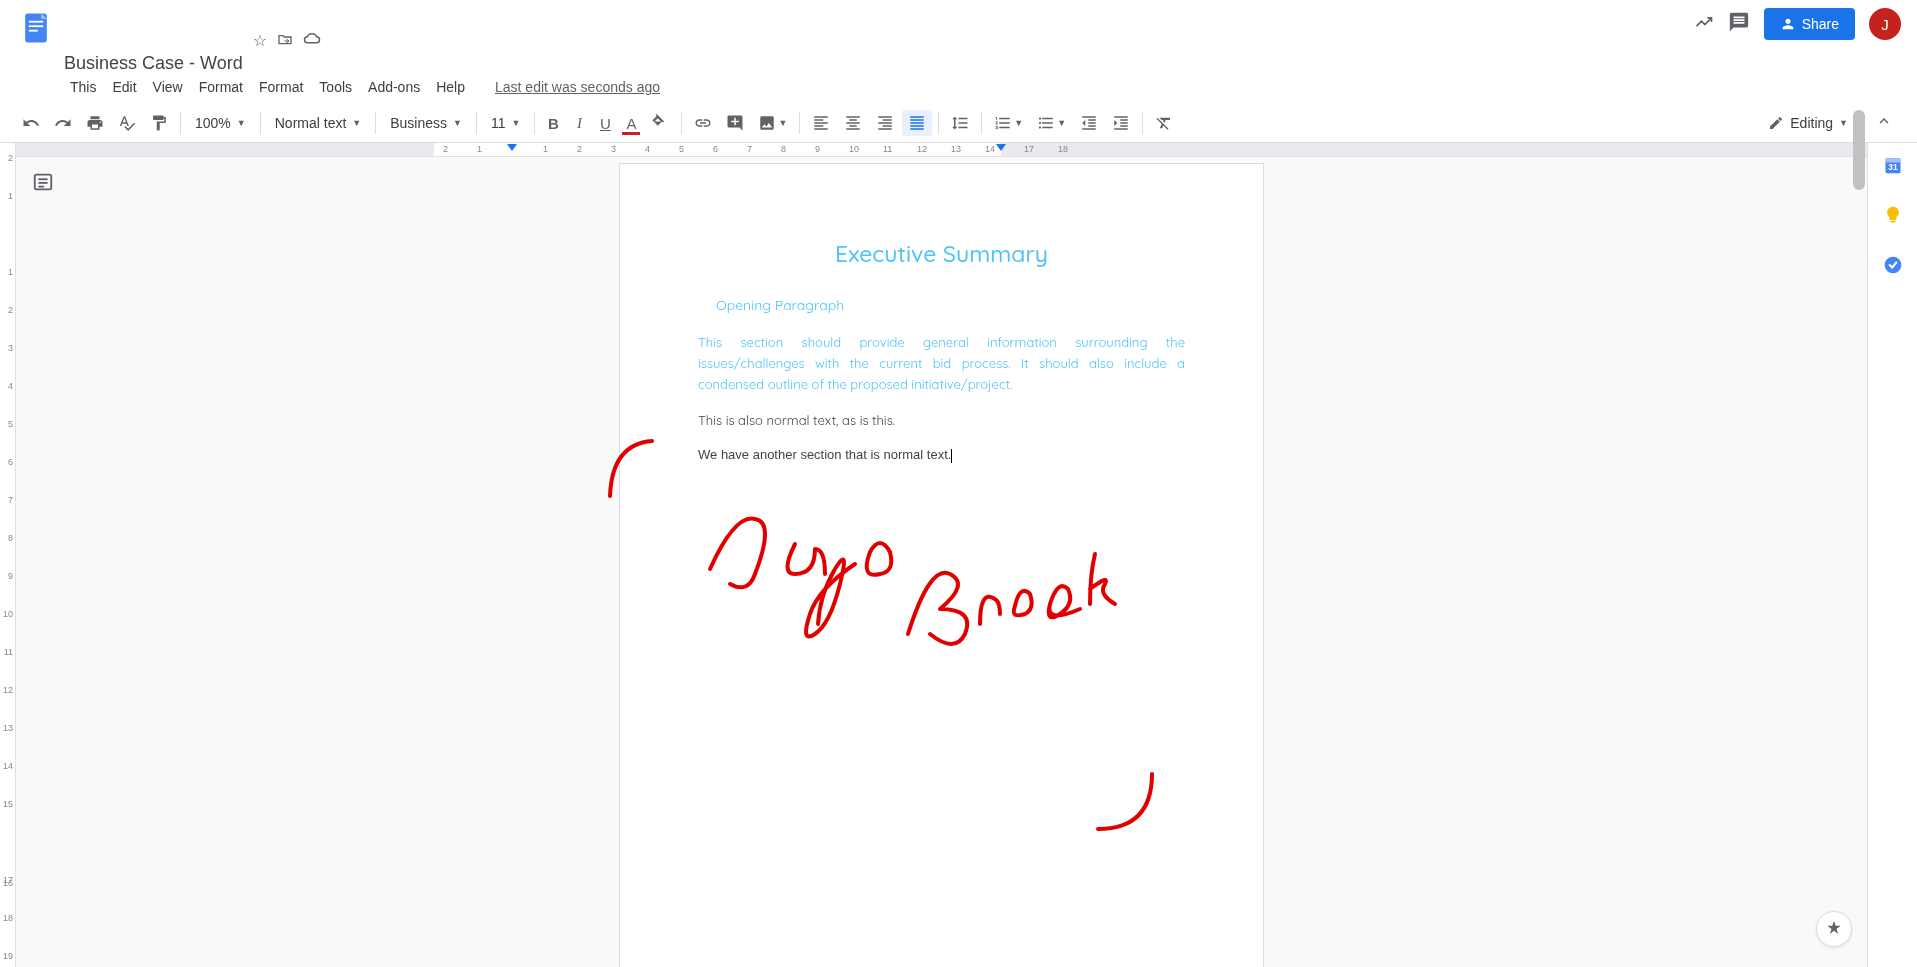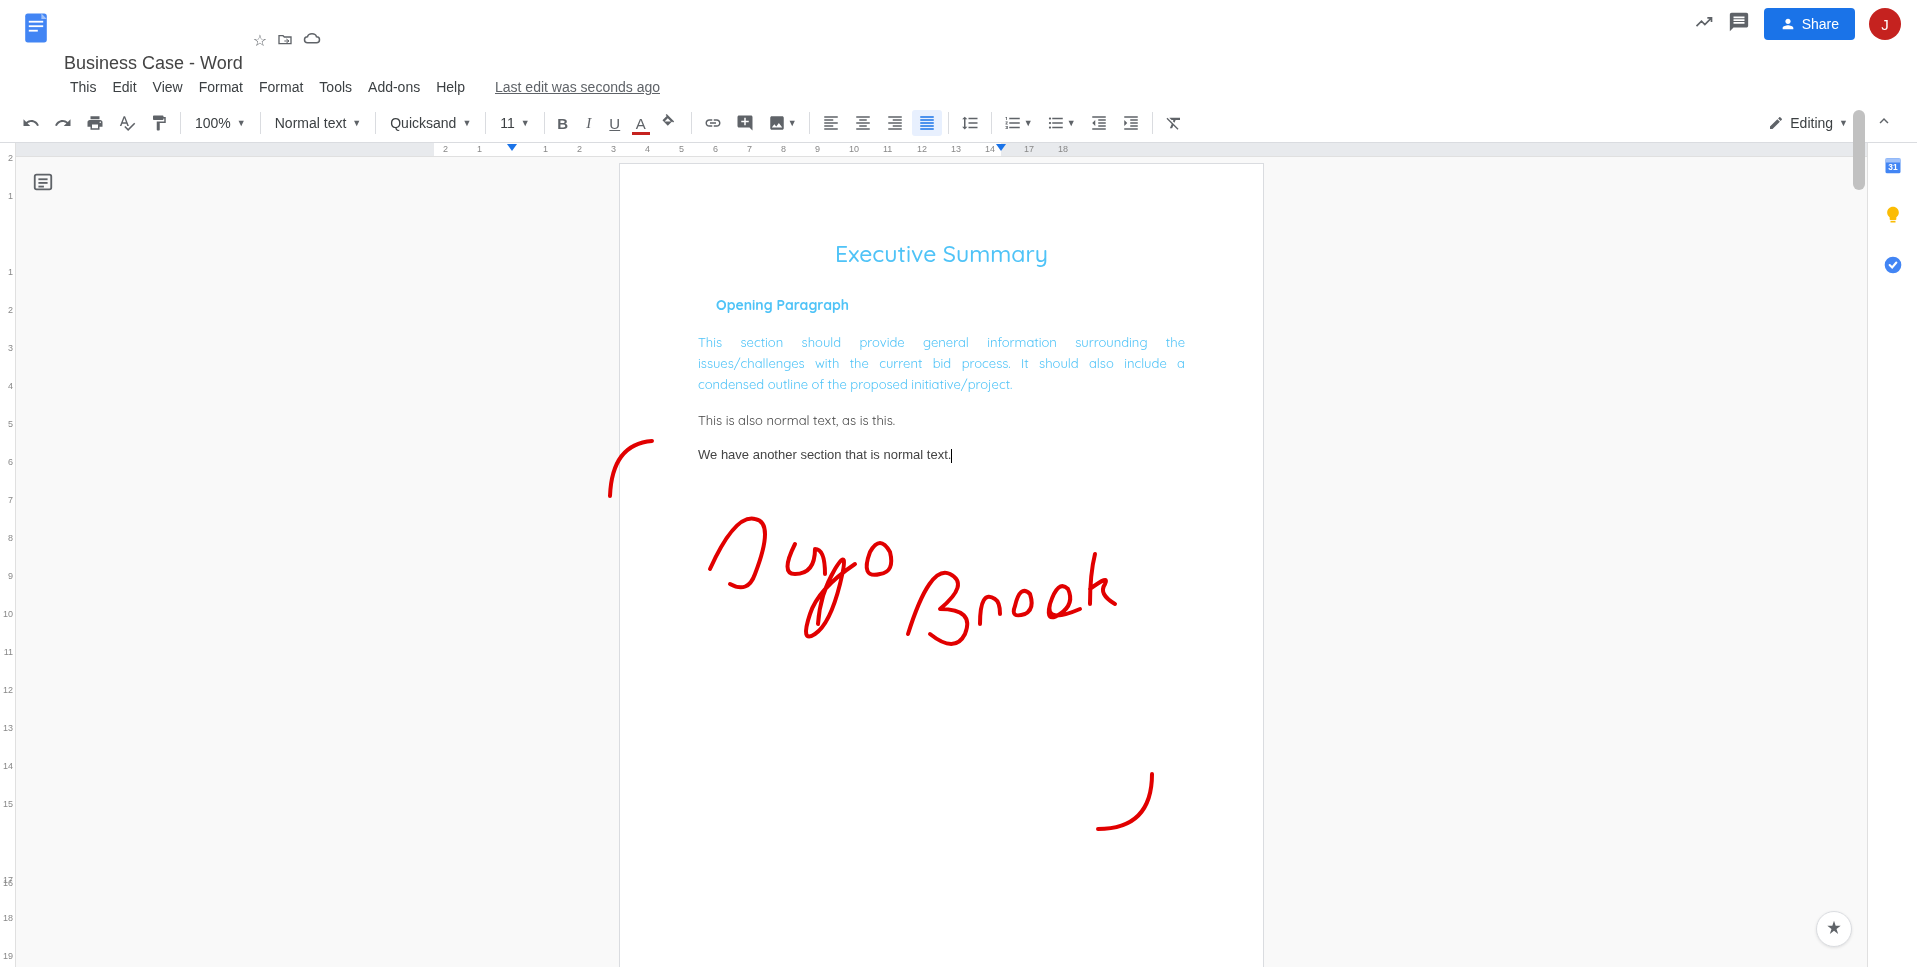--- a/index.html
+++ b/index.html
@@ -39,21 +39,21 @@
 .doc-area { flex: 1; background: #f9f9f9; position: relative; overflow-y: auto; }
 .outline-icon { position: absolute; left: 16px; top: 28px; color: #5f6368; cursor: pointer; }
 .hruler { position: absolute; top: 0; left: 0; right: 0; height: 14px; background: #fff; border-bottom: 1px solid #e0e0e0; font-size: 9px; color: #888; }
 .hruler .htick { position: absolute; top: 1px; }
 .hruler .hmarker-left { position: absolute; top: 1px; width: 0; height: 0; border-left: 5px solid transparent; border-right: 5px solid transparent; border-top: 7px solid #1a73e8; }
 .hruler .hmarker-right { position: absolute; top: 1px; width: 0; height: 0; border-left: 5px solid transparent; border-right: 5px solid transparent; border-top: 7px solid #1a73e8; }
 .hruler .gray { position: absolute; top: 0; bottom: 0; background: #e8eaed; }
 
 .page { width: 645px; background: #fff; margin: 20px auto 40px auto; border: 1px solid #dadce0; min-height: 820px; padding: 75px 78px; position: relative; }
 .page h1 { color: #4fc3f7; font-weight: 500; text-align: center; font-size: 23px; margin-bottom: 28px; font-family: 'Quicksand', sans-serif; }
-.page h2 { color: #4fc3f7; font-weight: 700; font-size: 14px; margin-left: 18px; margin-bottom: 18px; font-family: 'Quicksand', sans-serif; }
+.page h2 { color: #4fc3f7; font-weight: 400; font-size: 14px; margin-left: 18px; margin-bottom: 18px; font-family: 'Quicksand', sans-serif; }
 .page p.blue { color: #4fc3f7; font-size: 13px; line-height: 1.6; text-align: justify; margin-bottom: 18px; font-family: 'Quicksand', sans-serif; }
 .page p.normal { color: #444; font-size: 13px; margin-bottom: 18px; font-family: 'Quicksand', sans-serif; }
 .cursor { display: inline-block; width: 1px; height: 14px; background: #000; vertical-align: middle; animation: blink 1s infinite; }
 @keyframes blink { 50% { opacity: 0; } }
 
 .annotation { position: absolute; pointer-events: none; }
 .ann-path { stroke: #e10000; stroke-width: 4; fill: none; stroke-linecap: round; stroke-linejoin: round; }
 
 .side-panel { width: 50px; background: #fff; border-left: 1px solid #e0e0e0; display: flex; flex-direction: column; align-items: center; padding-top: 12px; gap: 26px; position: relative; }
 .side-icon { cursor: pointer; }
@@ -149,21 +149,21 @@
       <span>100%</span>
       <span class="tb-caret">▼</span>
     </div>
   <div class="sep"></div>
   <div class="tb-select" style="min-width:90px">
       <span>Normal text</span>
       <span class="tb-caret">▼</span>
     </div>
   <div class="sep"></div>
   <div class="tb-select" style="min-width:80px">
-      <span>Quicksand</span>
+      <span>Business</span>
       <span class="tb-caret">▼</span>
     </div>
   <div class="sep"></div>
   <div class="tb-select" style="min-width:30px">
       <span>11</span>
       <span class="tb-caret">▼</span>
     </div>
   <div class="sep"></div>
   <span class="tb" style="font-weight:bold">B</span>
   <span class="tb" style="font-style:italic;font-family:serif">I</span>

